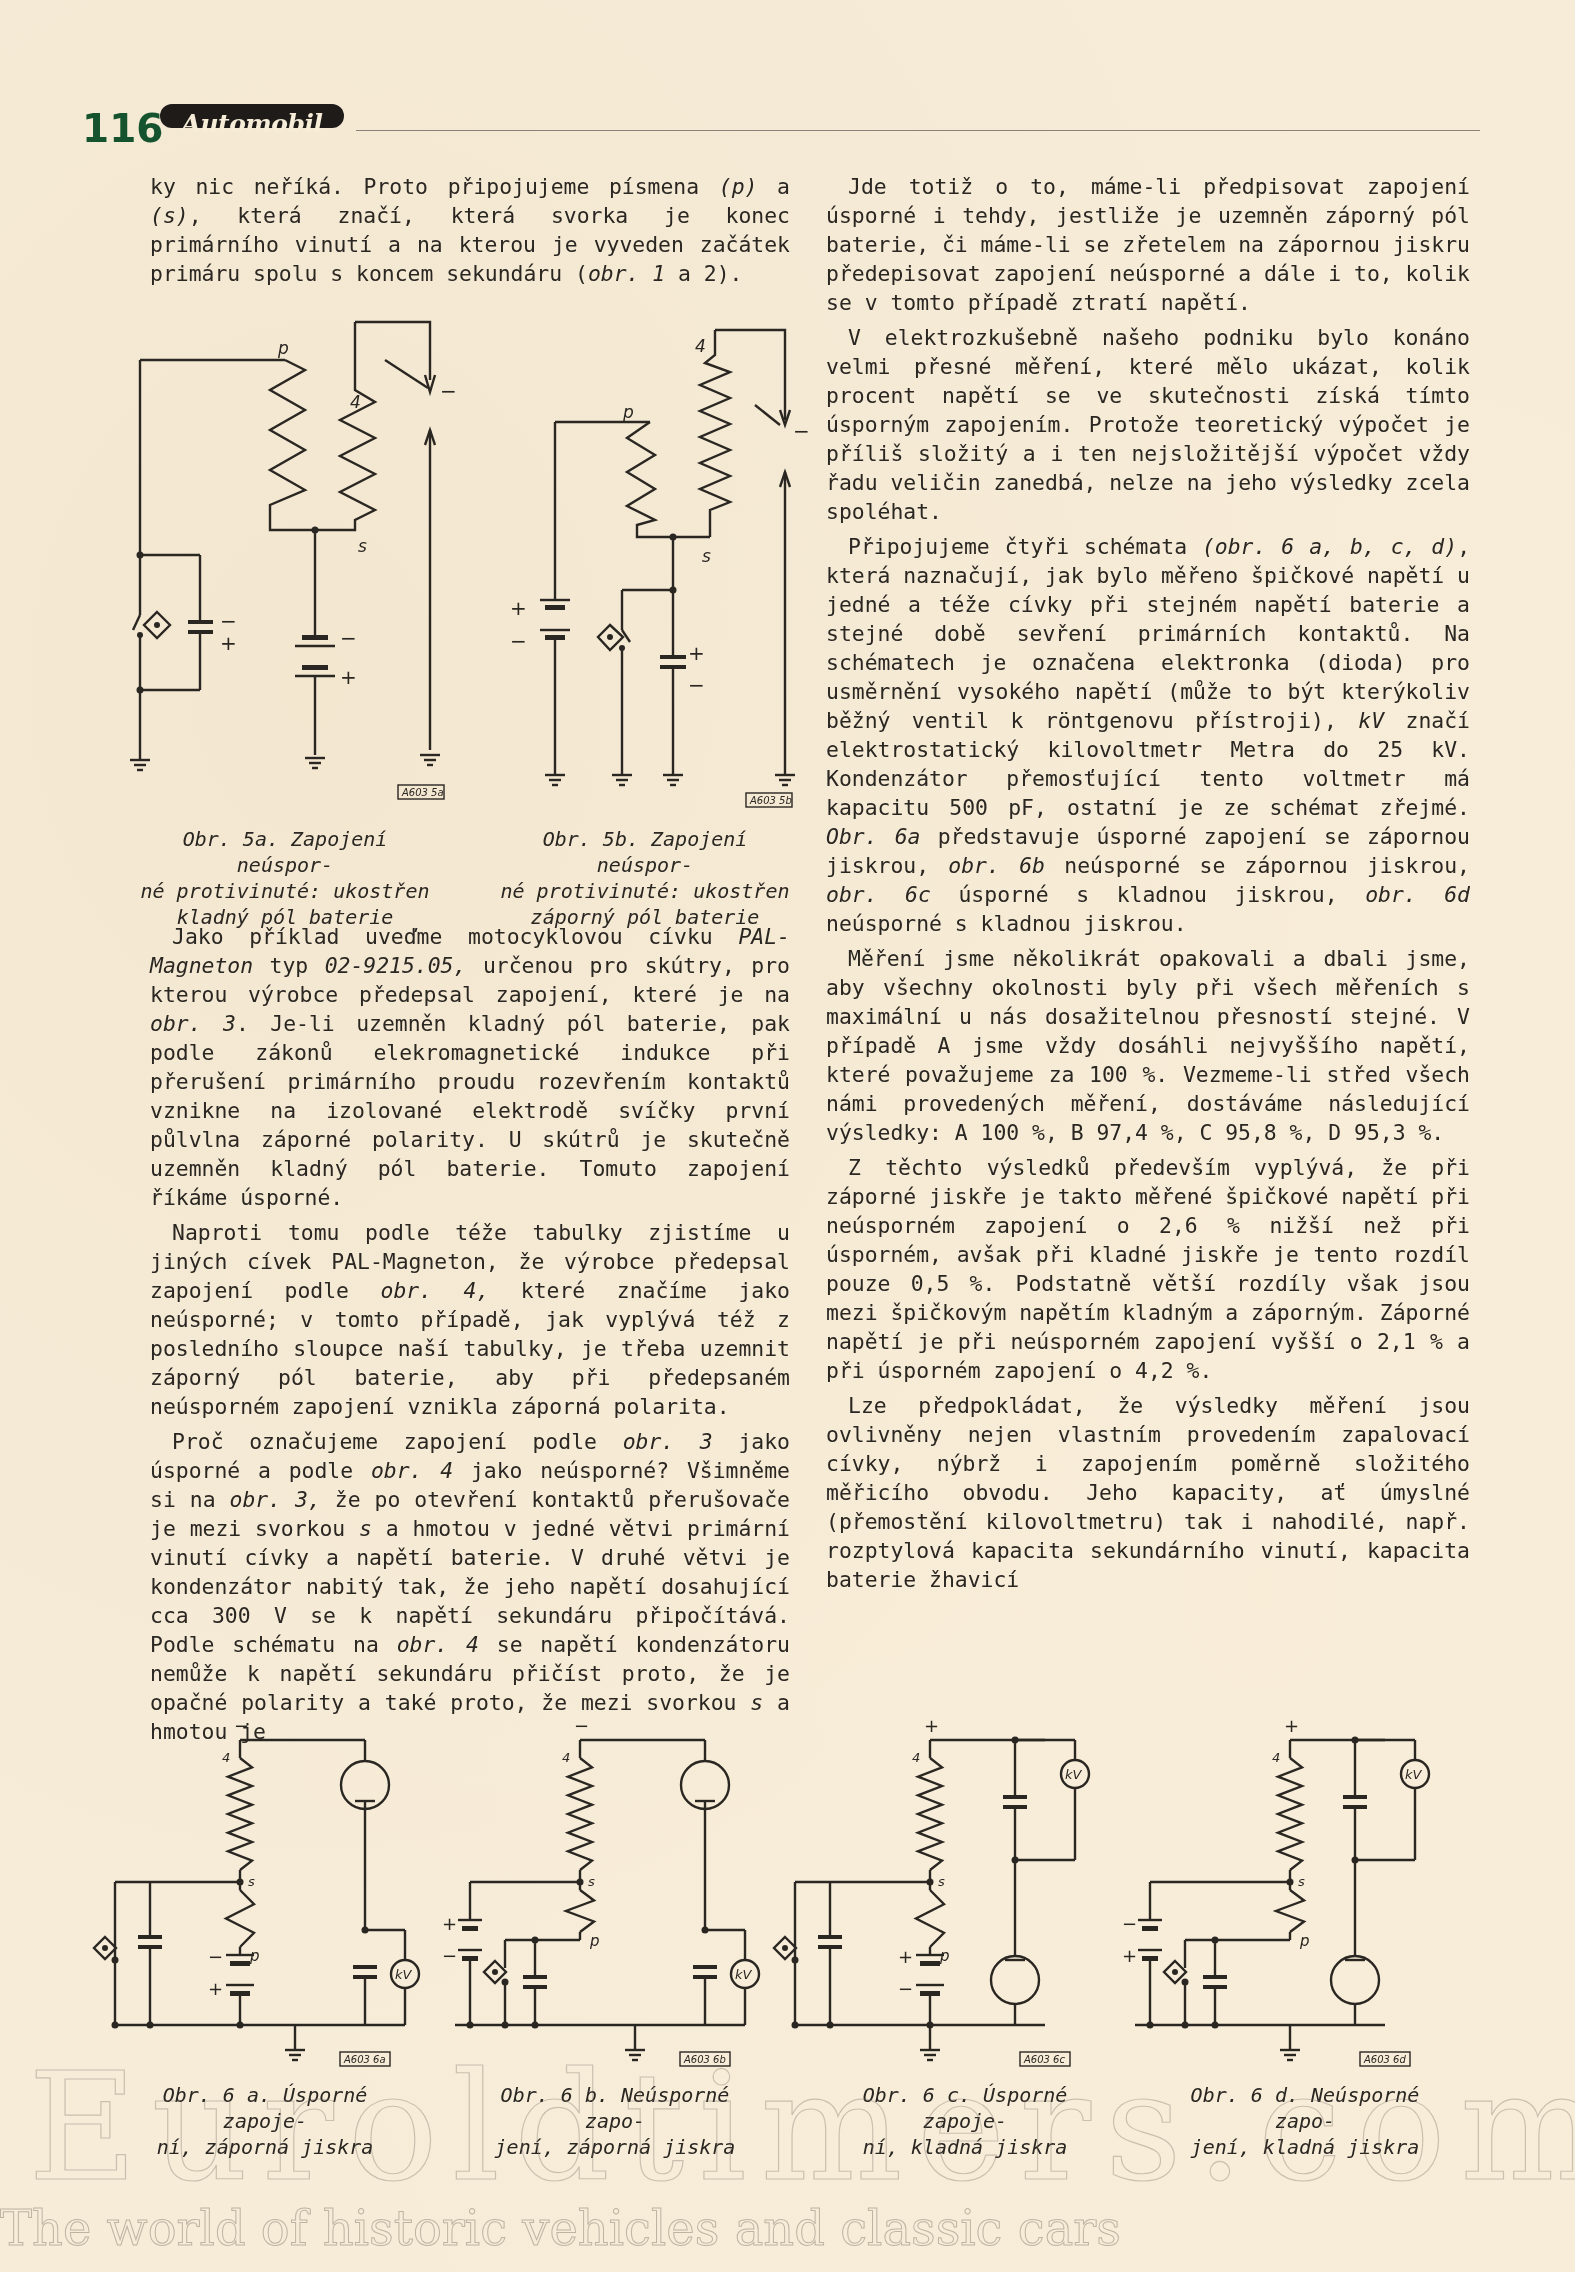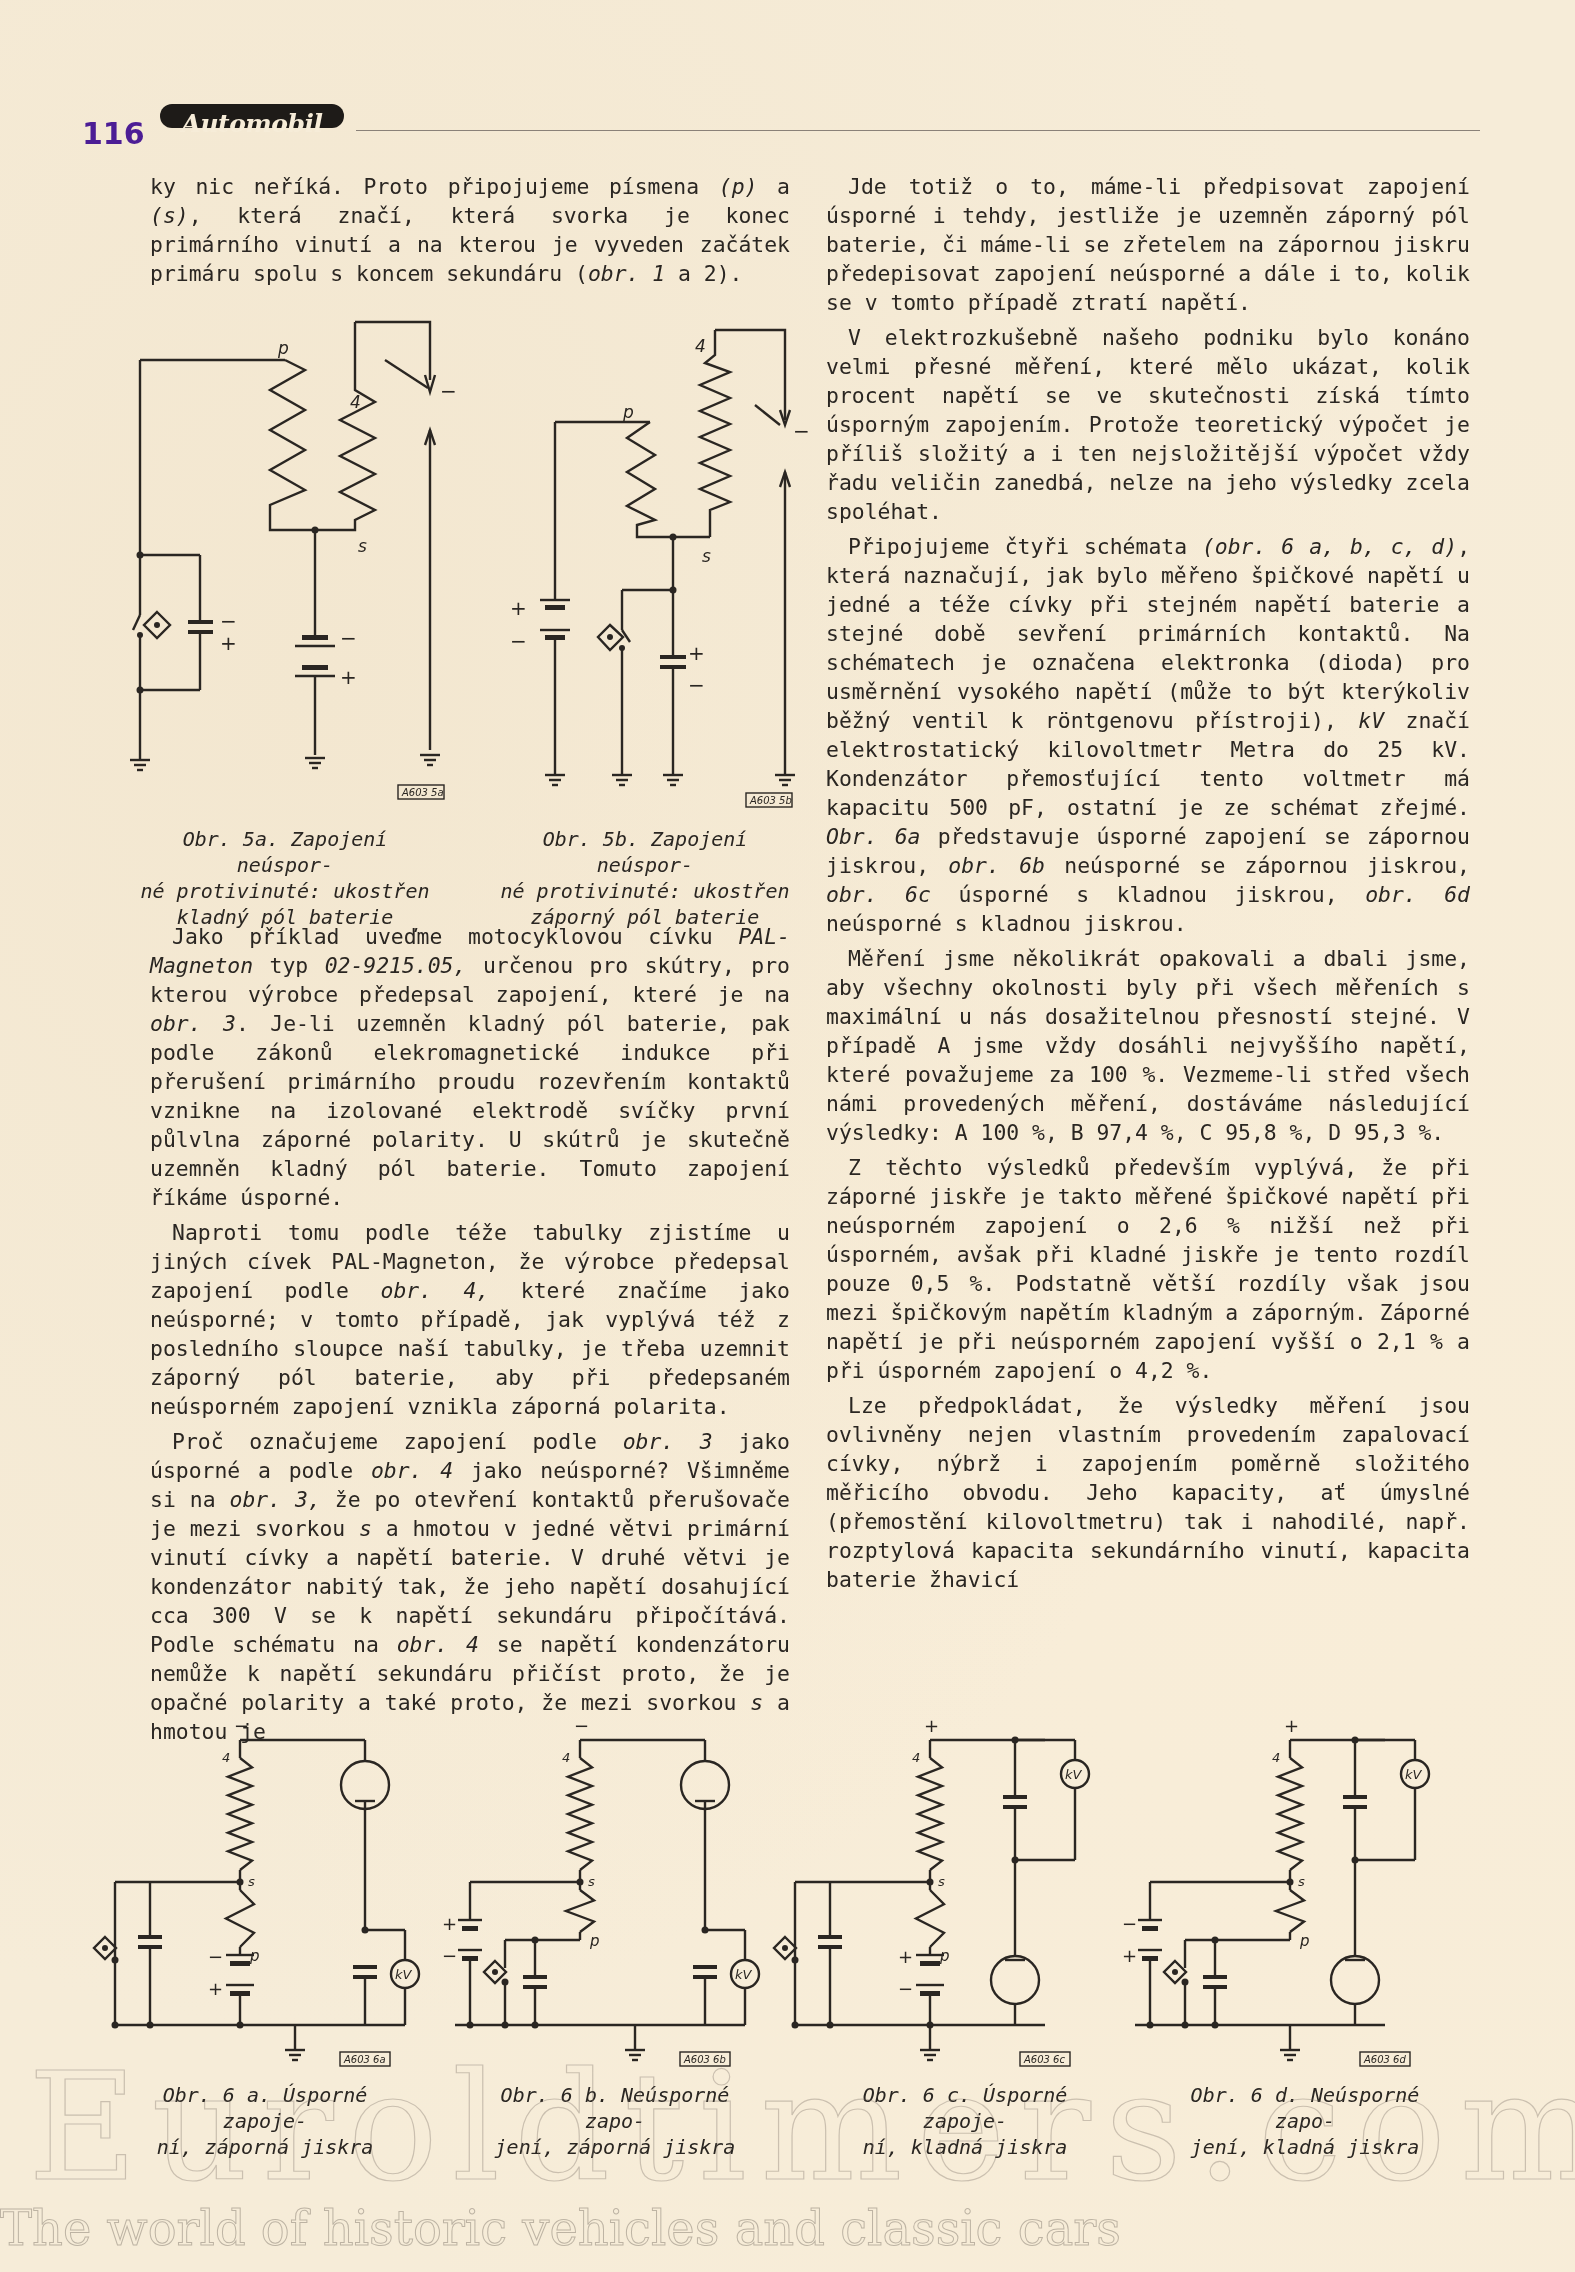--- a/index.html
+++ b/index.html
@@ -12,22 +12,22 @@
   .paper-grain {
     position: absolute; inset: 0;
     background:
       radial-gradient(ellipse at 20% 30%, rgba(240,226,200,0.5), transparent 60%),
       radial-gradient(ellipse at 80% 70%, rgba(250,238,216,0.6), transparent 60%);
     pointer-events: none;
   }
   
   .header { position: absolute; left: 60px; top: 100px; width: 1420px; height: 50px; }
   .page-number {
-    position: absolute; left: 22px; top: 16px;
-    font-family: "DejaVu Sans", sans-serif; font-weight: bold; font-size: 30px; color: #4c1d95;
+    position: absolute; left: 22px; top: 6px;
+    font-family: "DejaVu Sans", sans-serif; font-weight: bold; font-size: 39px; color: #14532d;
   }
   .logo {
     position: absolute; left: 100px; top: 4px; width: 184px; height: 24px;
     background: #1e1b18; border-radius: 20px; color: #f6ecd8;
     font-family: "DejaVu Serif", serif; font-style: italic; font-weight: bold;
     font-size: 25px; line-height: 40px; text-align: center; letter-spacing: -0.5px;
   }
   .header-rule {
     position: absolute; left: 296px; right: 0; top: 30px; height: 0;
     border-top: 1.5px solid #8a8178;

